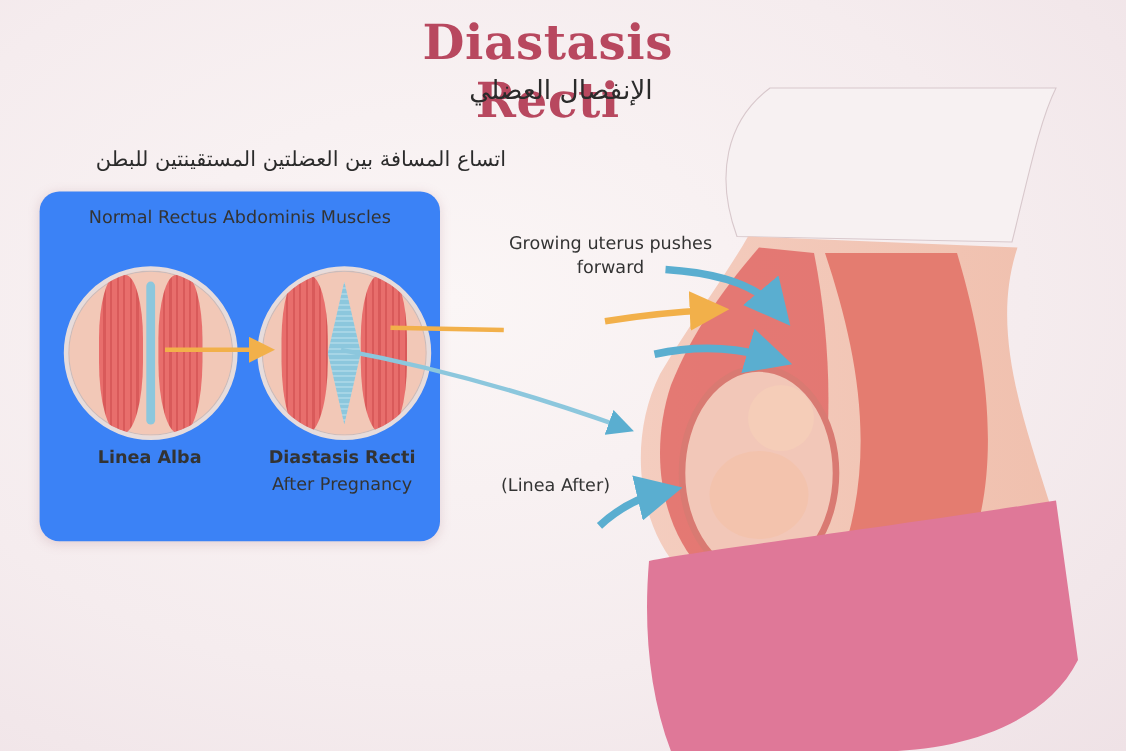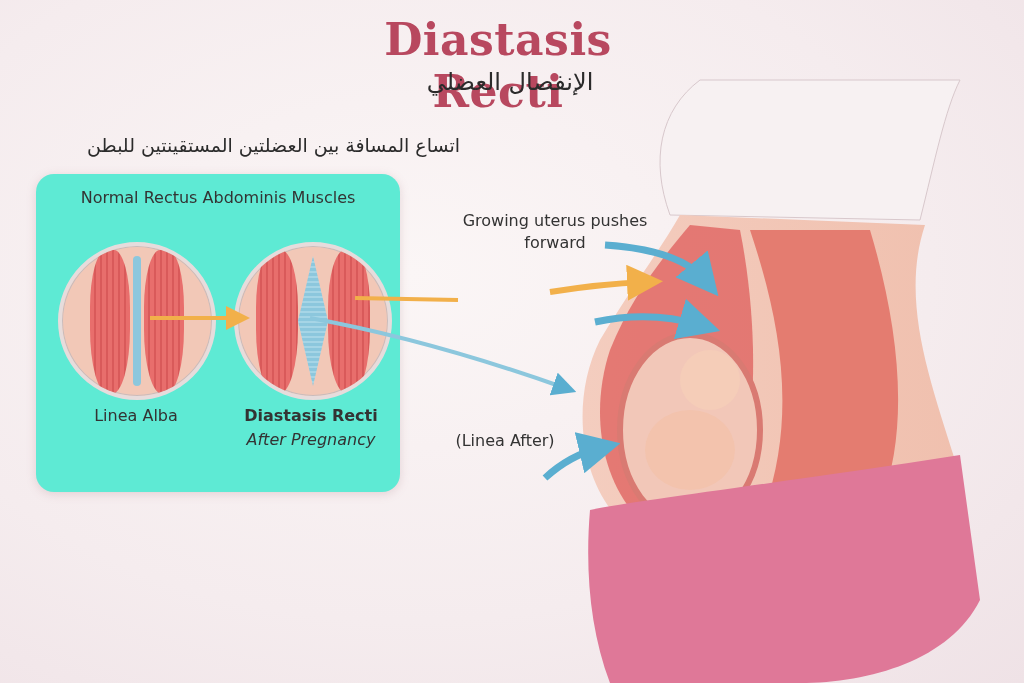--- a/index.html
+++ b/index.html
@@ -5,32 +5,32 @@
   html,body{margin:0;padding:0;}
   body{width:1024px;height:683px;overflow:hidden;position:relative;
     background:radial-gradient(ellipse at 40% 40%, #fbf6f6 0%, #f5ecee 60%, #efe2e6 100%);
     font-family:"DejaVu Sans","Liberation Sans",sans-serif;color:#333;}
   .title{position:absolute;left:328px;top:14px;width:340px;text-align:center;
     font-family:"DejaVu Serif","Liberation Serif",serif;font-weight:bold;font-size:44px;color:#b8485f;letter-spacing:0.5px;line-height:52px;}
   .ar-title{position:absolute;left:380px;top:68px;width:260px;text-align:center;direction:rtl;
     font-weight:normal;font-size:24px;color:#2b2b2b;}
   .ar-sub{position:absolute;left:10px;top:134px;width:450px;text-align:right;direction:rtl;font-size:19px;color:#2b2b2b;}
   .card{position:absolute;left:36px;top:174px;width:364px;height:318px;border-radius:18px;
-    background:#5eead4;box-shadow:0 2px 10px rgba(170,120,130,0.25);}
+    background:#3b82f6;box-shadow:0 2px 10px rgba(170,120,130,0.25);}
   .card-title{position:absolute;left:0;top:14px;width:100%;text-align:center;font-size:16px;color:#333;}
   .circle{position:absolute;width:150px;height:150px;border-radius:50%;border:4px solid #e6dcdc;
     box-shadow:0 0 0 1px #c9bcbc inset;overflow:hidden;background:#f2c8b7;}
   .c1{left:22px;top:68px;}
   .c2{left:198px;top:68px;}
   .muscle{position:absolute;border-radius:40% 40% 45% 45%;
     background:repeating-linear-gradient(90deg,#e86e6c 0 4px,#d95a5a 4px 6px);}
   .lbl{position:absolute;text-align:center;font-size:16px;color:#333;}
-  .lbl1{left:20px;top:232px;width:160px;font-weight:normal;}
+  .lbl1{left:20px;top:232px;width:160px;font-weight:bold;}
   .lbl2{left:190px;top:232px;width:170px;font-weight:bold;}
-  .lbl2b{left:190px;top:256px;width:170px;font-style:italic;}
+  .lbl2b{left:190px;top:256px;width:170px;}
   .note{position:absolute;font-size:16px;color:#333;text-align:center;line-height:22px;margin-top:20px;}
   .note1{left:450px;top:190px;width:210px;}
   .note2{left:420px;top:410px;width:170px;}
   svg{position:absolute;left:0;top:0;}
 </style>
 </head>
 <body>
 
 <div class="title">Diastasis Recti</div>
 <div class="ar-title">الإنفصال العضلي</div>

